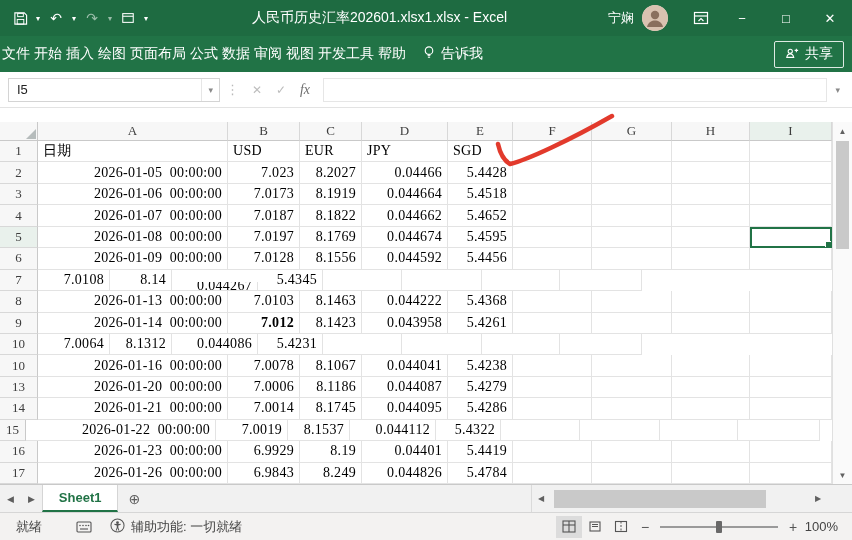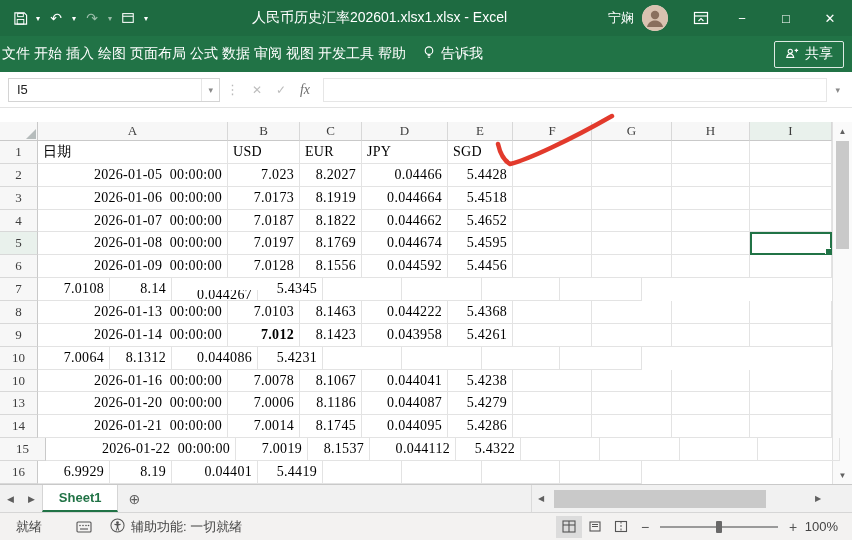--- a/index.html
+++ b/index.html
@@ -383,37 +383,50 @@
         <div class="g-cell ar" style="width: 72px;">7.0014</div>
         <div class="g-cell ar" style="width: 62px;">8.1745</div>
         <div class="g-cell ar" style="width: 86px;">0.044095</div>
         <div class="g-cell ar" style="width: 65px;">5.4286</div>
         <div class="g-cell ar" style="width: 79px;"></div>
         <div class="g-cell ar" style="width: 80px;"></div>
         <div class="g-cell ar" style="width: 78px;"></div>
         <div class="g-cell ar" style="width: 82px;"></div>
       </div>
       <div class="g-row">
-        <div class="g-rowhdr" style="width: 46px; text-align: center;">15</div>
+        <div class="g-rowhdr" style="width: 26px; text-align: center;">15</div>
         <div class="g-cell ar" style="width: 190px;">2026-01-22  00:00:00</div>
         <div class="g-cell ar" style="width: 72px;">7.0019</div>
         <div class="g-cell ar" style="width: 62px;">8.1537</div>
         <div class="g-cell ar" style="width: 86px;">0.044112</div>
         <div class="g-cell ar" style="width: 65px;">5.4322</div>
         <div class="g-cell ar" style="width: 79px;"></div>
         <div class="g-cell ar" style="width: 80px;"></div>
         <div class="g-cell ar" style="width: 78px;"></div>
         <div class="g-cell ar" style="width: 82px;"></div>
       </div>
       <div class="g-row">
         <div class="g-rowhdr" style="width: 38px;">16</div>
+        <div class="g-cell ar" style="width: 190px;">2026-01-23  00:00:00</div>
         <div class="g-cell ar" style="width: 72px;">6.9929</div>
         <div class="g-cell ar" style="width: 62px;">8.19</div>
         <div class="g-cell ar" style="width: 86px;">0.04401</div>
         <div class="g-cell ar" style="width: 65px;">5.4419</div>
+        <div class="g-cell ar" style="width: 79px;"></div>
+        <div class="g-cell ar" style="width: 80px;"></div>
+        <div class="g-cell ar" style="width: 78px;"></div>
+        <div class="g-cell ar" style="width: 82px;"></div>
+      </div>
+      <div class="g-row">
+        <div class="g-rowhdr" style="width: 38px;">17</div>
+        <div class="g-cell ar" style="width: 190px;">2026-01-26  00:00:00</div>
+        <div class="g-cell ar" style="width: 72px;">6.9843</div>
+        <div class="g-cell ar" style="width: 62px;">8.249</div>
+        <div class="g-cell ar" style="width: 86px;">0.044826</div>
+        <div class="g-cell ar" style="width: 65px;">5.4784</div>
         <div class="g-cell ar" style="width: 79px;"></div>
         <div class="g-cell ar" style="width: 80px;"></div>
         <div class="g-cell ar" style="width: 78px;"></div>
         <div class="g-cell ar" style="width: 82px;"></div>
       </div>
     </div>
   <div class="v-scroll">
     <div class="v-arrow">▲</div>
     <div class="v-thumb"></div>
     <div class="v-fill"></div>

